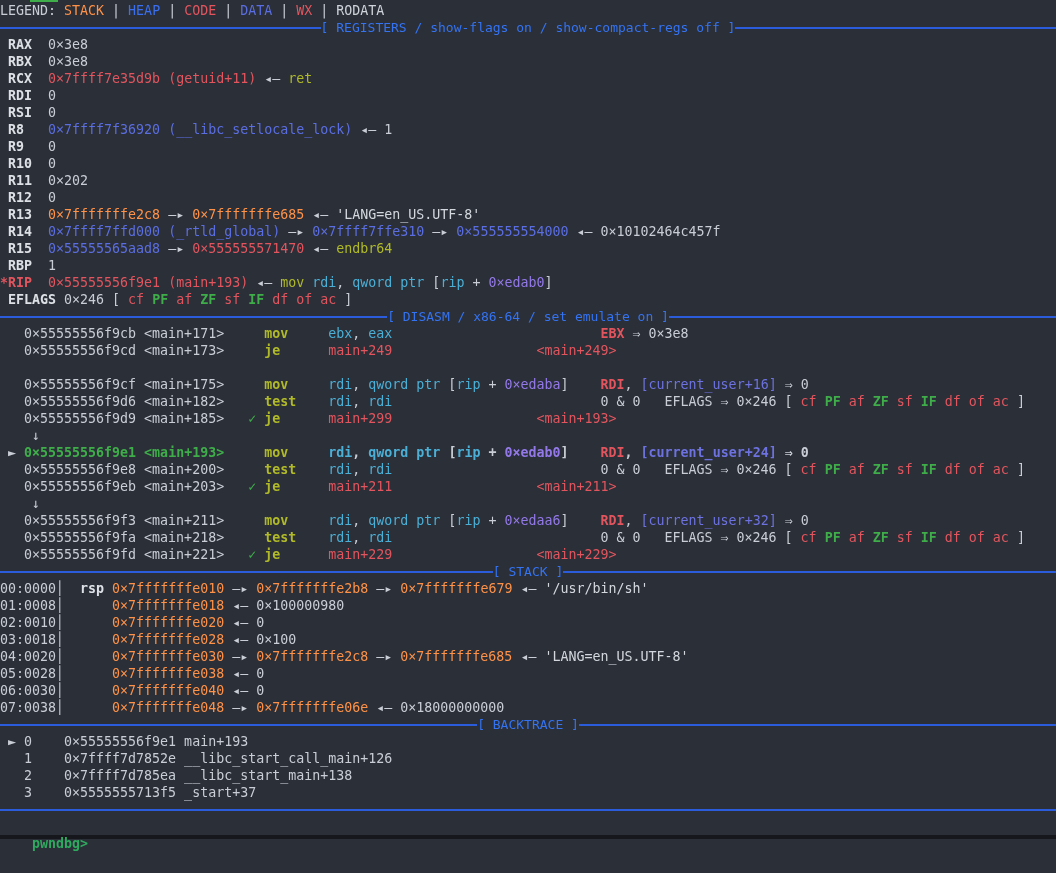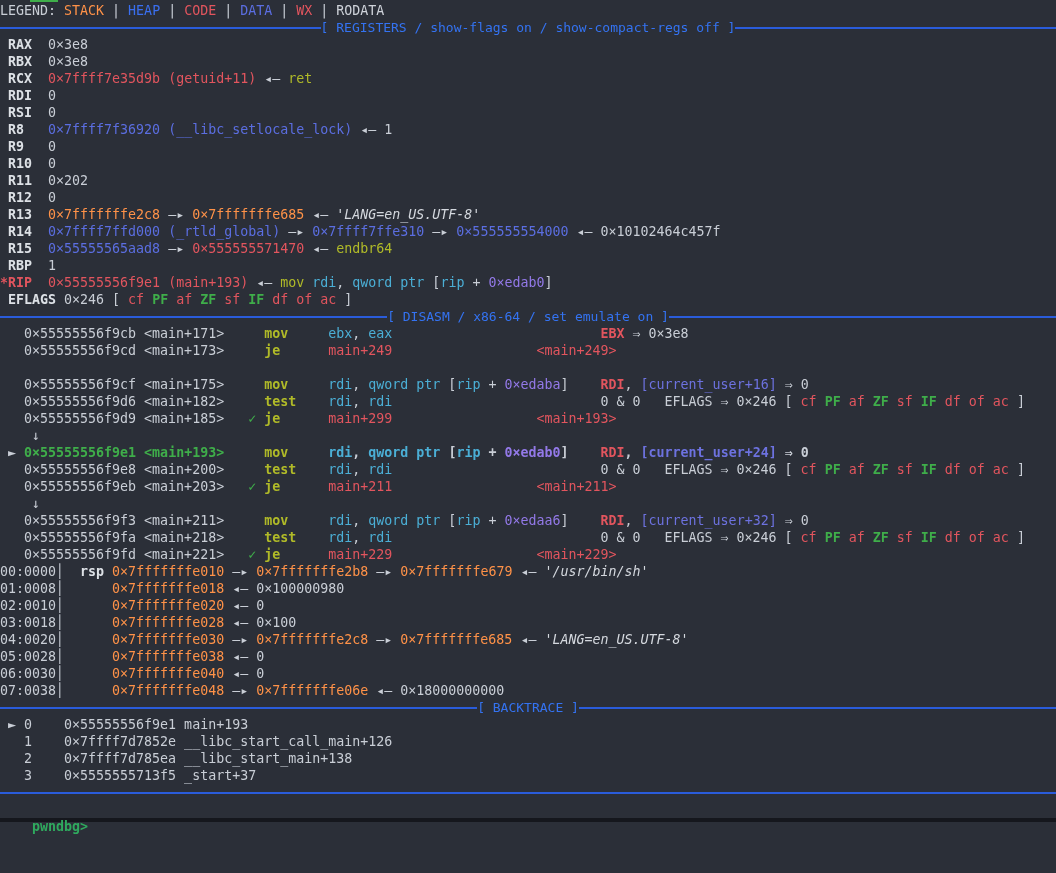--- a/index.html
+++ b/index.html
@@ -19,21 +19,21 @@
   .c-hea{color:var(--hea);}
   .c-cod{color:var(--cod);}
   .c-dat{color:var(--dat);}
   .c-imm{color:var(--imm);}
   .c-sym{color:var(--sym);}
   .c-cyn{color:var(--cyn);}
   .c-mne{color:var(--mne);}
   .c-grn{color:var(--grn);}
   .c-cur{color:var(--grn);}
   .c-rod{color:var(--rod);}
-  .c-str{color:var(--str);font-style:italic;}
+  .c-str{color:var(--str);}
   .c-wx{color:var(--cod);}
   .c-b{font-weight:700;}
   .c-prm{color:var(--prm);font-weight:700;}
   .sliver{position:absolute;left:30px;top:0;width:28px;height:2px;background:var(--grn);}
   .strip{height:4px;background:var(--strip);}
 </style>
 </head>
 <body>
 
 <div class="term">
@@ -82,20 +82,25 @@
       <div class="row"><span class="c-fg">    ↓</span></div>
       <div class="row"><span class="c-fg c-b"> ► </span><span class="c-cur c-b">0×55555556f9e1 &lt;main+193&gt;</span><span class="c-fg c-b">     </span><span class="c-mne c-b">mov</span><span class="c-fg c-b">     </span><span class="c-cyn c-b">rdi</span><span class="c-fg c-b">, </span><span class="c-cyn c-b">qword ptr </span><span class="c-fg c-b">[</span><span class="c-cyn c-b">rip</span><span class="c-fg c-b"> + </span><span class="c-imm c-b">0×edab0</span><span class="c-fg c-b">]    </span><span class="c-cod c-b">RDI</span><span class="c-fg c-b">, </span><span class="c-sym c-b">[current_user+24]</span><span class="c-fg c-b"> ⇒ 0</span></div>
       <div class="row"><span class="c-fg">   0×55555556f9e8 &lt;main+200&gt;     </span><span class="c-mne c-b">test</span><span class="c-fg">    </span><span class="c-cyn">rdi</span><span class="c-fg">, </span><span class="c-cyn">rdi</span><span class="c-fg">                          0 &amp; 0   EFLAGS ⇒ 0×246 [ </span><span class="c-cod">cf </span><span class="c-grn c-b">PF </span><span class="c-cod">af </span><span class="c-grn c-b">ZF </span><span class="c-cod">sf </span><span class="c-grn c-b">IF </span><span class="c-cod">df </span><span class="c-cod">of </span><span class="c-cod">ac</span><span class="c-fg"> ]</span></div>
       <div class="row"><span class="c-fg">   0×55555556f9eb &lt;main+203&gt;   </span><span class="c-grn c-b">✓</span><span class="c-fg"> </span><span class="c-mne c-b">je</span><span class="c-fg">      </span><span class="c-cod">main+211</span><span class="c-fg">                  </span><span class="c-cod">&lt;main+211&gt;</span></div>
       <div class="row"><span class="c-fg">    ↓</span></div>
       <div class="row"><span class="c-fg">   0×55555556f9f3 &lt;main+211&gt;     </span><span class="c-mne c-b">mov</span><span class="c-fg">     </span><span class="c-cyn">rdi</span><span class="c-fg">, </span><span class="c-cyn">qword ptr </span><span class="c-fg">[</span><span class="c-cyn">rip</span><span class="c-fg"> + </span><span class="c-imm">0×edaa6</span><span class="c-fg">]    </span><span class="c-cod c-b">RDI</span><span class="c-fg">, </span><span class="c-sym">[current_user+32]</span><span class="c-fg"> ⇒ 0</span></div>
       <div class="row"><span class="c-fg">   0×55555556f9fa &lt;main+218&gt;     </span><span class="c-mne c-b">test</span><span class="c-fg">    </span><span class="c-cyn">rdi</span><span class="c-fg">, </span><span class="c-cyn">rdi</span><span class="c-fg">                          0 &amp; 0   EFLAGS ⇒ 0×246 [ </span><span class="c-cod">cf </span><span class="c-grn c-b">PF </span><span class="c-cod">af </span><span class="c-grn c-b">ZF </span><span class="c-cod">sf </span><span class="c-grn c-b">IF </span><span class="c-cod">df </span><span class="c-cod">of </span><span class="c-cod">ac</span><span class="c-fg"> ]</span></div>
       <div class="row"><span class="c-fg">   0×55555556f9fd &lt;main+221&gt;   </span><span class="c-grn c-b">✓</span><span class="c-fg"> </span><span class="c-mne c-b">je</span><span class="c-fg">      </span><span class="c-cod">main+229</span><span class="c-fg">                  </span><span class="c-cod">&lt;main+229&gt;</span></div>
     </div>
 
+  <div class="sep">
+    <span class="ln"></span>
+    <span class="tt">[ STACK ]</span>
+    <span class="ln"></span>
+  </div>
   <div>
       <div class="row"><span class="c-fg">00:0000│  </span><span class="c-lab">rsp</span><span class="c-fg"> </span><span class="c-stk">0×7fffffffe010</span><span class="c-fg"> —▸ </span><span class="c-stk">0×7fffffffe2b8</span><span class="c-fg"> —▸ </span><span class="c-stk">0×7fffffffe679</span><span class="c-fg"> ◂— </span><span class="c-str">'/usr/bin/sh'</span></div>
       <div class="row"><span class="c-fg">01:0008│      </span><span class="c-stk">0×7fffffffe018</span><span class="c-fg"> ◂— 0×100000980</span></div>
       <div class="row"><span class="c-fg">02:0010│      </span><span class="c-stk">0×7fffffffe020</span><span class="c-fg"> ◂— 0</span></div>
       <div class="row"><span class="c-fg">03:0018│      </span><span class="c-stk">0×7fffffffe028</span><span class="c-fg"> ◂— 0×100</span></div>
       <div class="row"><span class="c-fg">04:0020│      </span><span class="c-stk">0×7fffffffe030</span><span class="c-fg"> —▸ </span><span class="c-stk">0×7fffffffe2c8</span><span class="c-fg"> —▸ </span><span class="c-stk">0×7fffffffe685</span><span class="c-fg"> ◂— </span><span class="c-str">'LANG=en_US.UTF-8'</span></div>
       <div class="row"><span class="c-fg">05:0028│      </span><span class="c-stk">0×7fffffffe038</span><span class="c-fg"> ◂— 0</span></div>
       <div class="row"><span class="c-fg">06:0030│      </span><span class="c-stk">0×7fffffffe040</span><span class="c-fg"> ◂— 0</span></div>
       <div class="row"><span class="c-fg">07:0038│      </span><span class="c-stk">0×7fffffffe048</span><span class="c-fg"> —▸ </span><span class="c-stk">0×7fffffffe06e</span><span class="c-fg"> ◂— 0×18000000000</span></div>
     </div>

